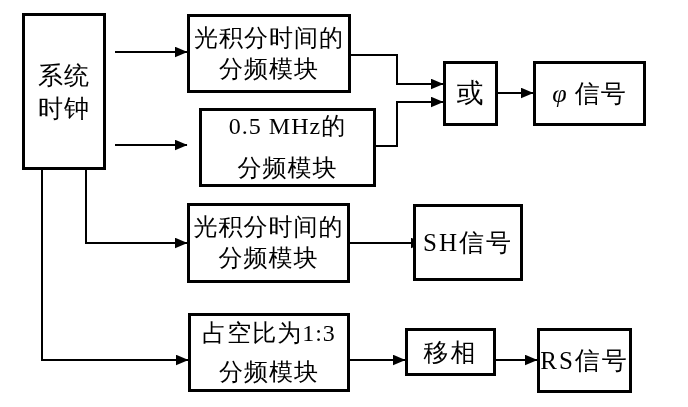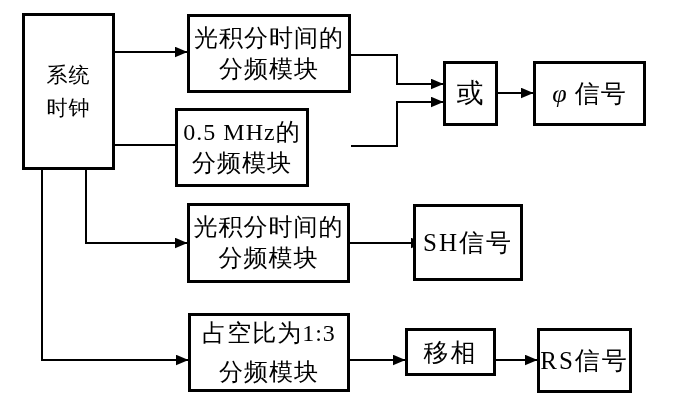--- a/index.html
+++ b/index.html
@@ -41,23 +41,23 @@
     display: flex;
     flex-direction: column;
     align-items: center;
     justify-content: center;
     text-align: center;
     font-size: 24px;
     line-height: 31px;
     letter-spacing: 1px;
     white-space: nowrap;
   }
-  .box-system-clock { left: 22px; top: 13px; width: 93px; height: 157px; font-size: 21px; line-height: 33px; }
+  .box-system-clock { left: 22px; top: 13px; width: 84px; height: 157px; font-size: 25px; line-height: 33px; }
   .box-divider-1    { left: 187px; top: 14px; width: 164px; height: 79px; }
-  .box-divider-2    { left: 175px; top: 108px; width: 134px; height: 79px; }
+  .box-divider-2    { left: 199px; top: 108px; width: 177px; height: 79px; justify-content: space-between; }
   .box-or           { left: 443px; top: 61px; width: 55px; height: 65px; font-size: 27px; }
   .box-phi          { left: 533px; top: 61px; width: 113px; height: 65px; flex-direction: row; gap: 7px; font-size: 25px; }
   .box-divider-3    { left: 187px; top: 203px; width: 163px; height: 80px; }
   .box-sh           { left: 413px; top: 204px; width: 110px; height: 77px; font-size: 25px; letter-spacing: 2px; }
   .box-divider-4    { left: 188px; top: 313px; width: 162px; height: 79px; gap: 8px; }
   .box-phase        { left: 405px; top: 328px; width: 91px; height: 48px; font-size: 25px; letter-spacing: 2px; }
   .box-rs           { left: 537px; top: 328px; width: 95px; height: 65px; font-size: 25px; letter-spacing: 2px; }
   .phi-symbol { font-style: italic; font-size: 26px; }
 </style>
 </head>

